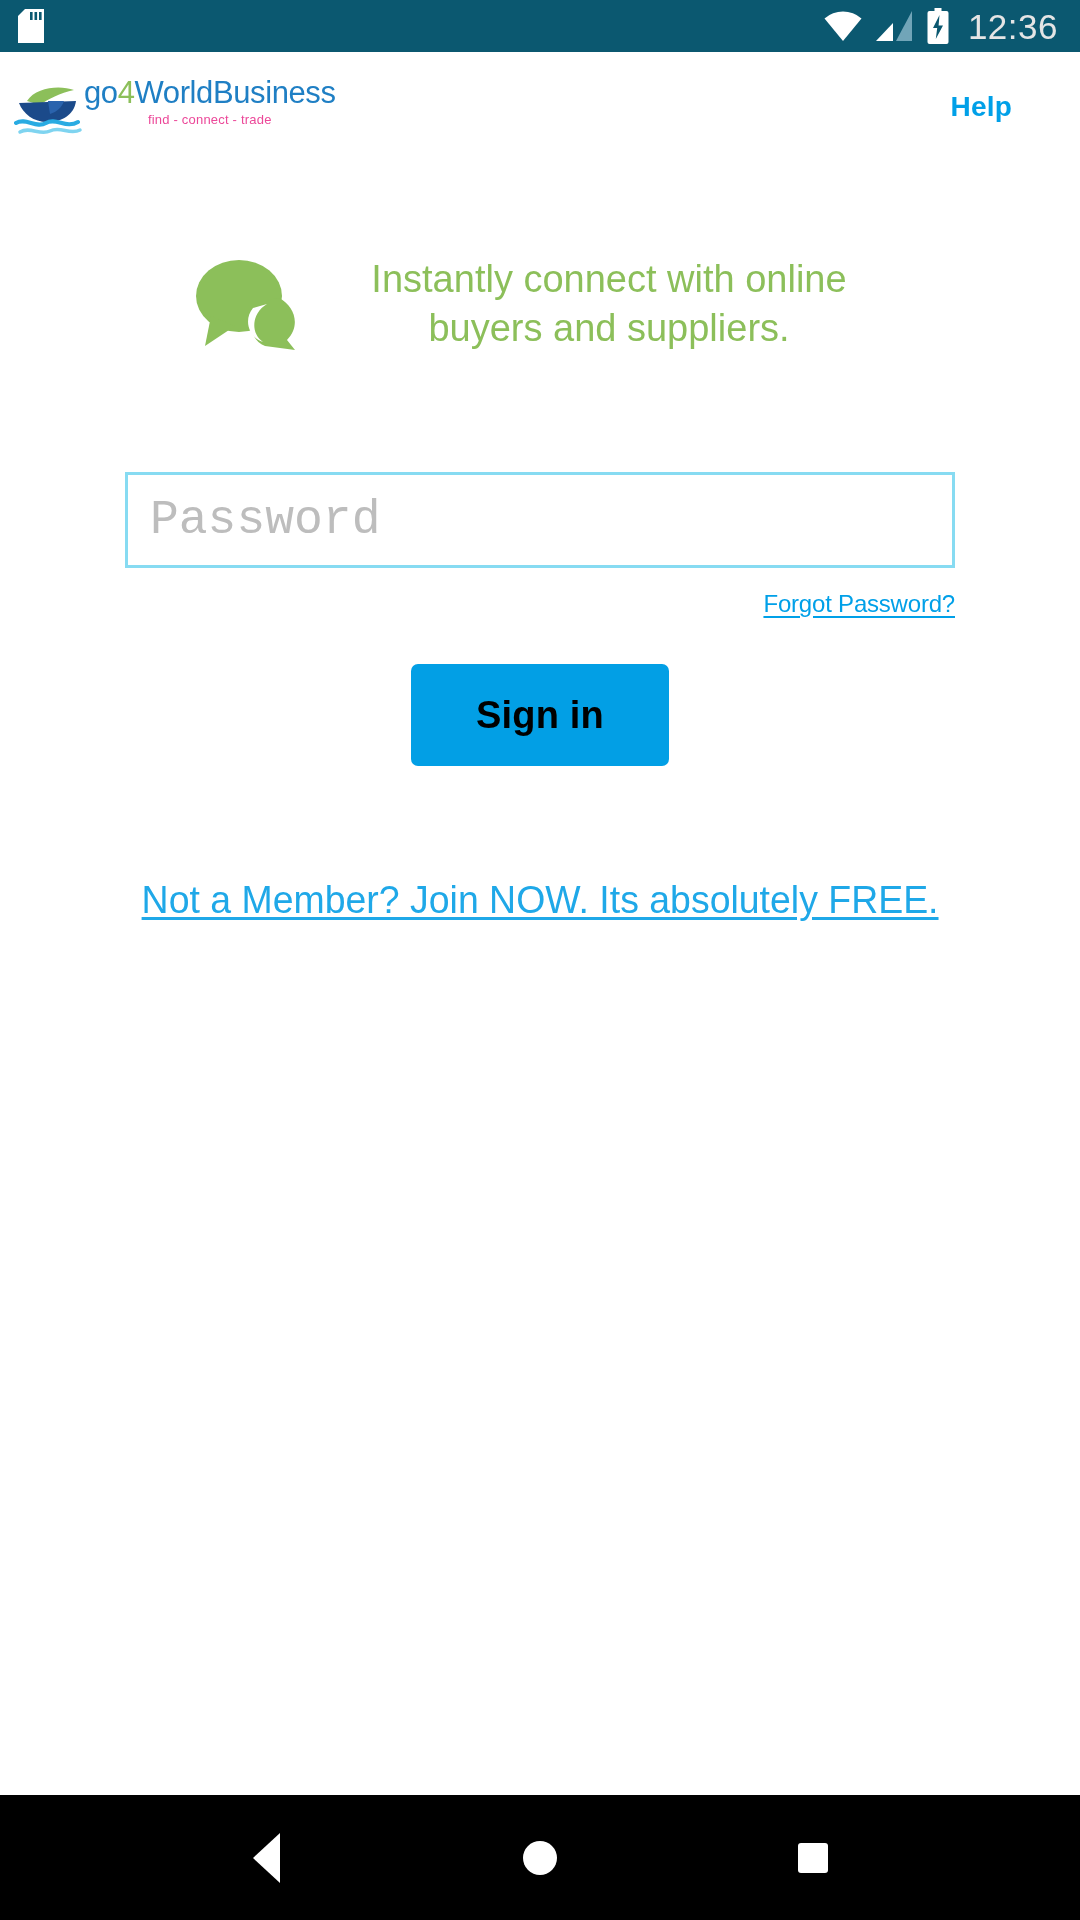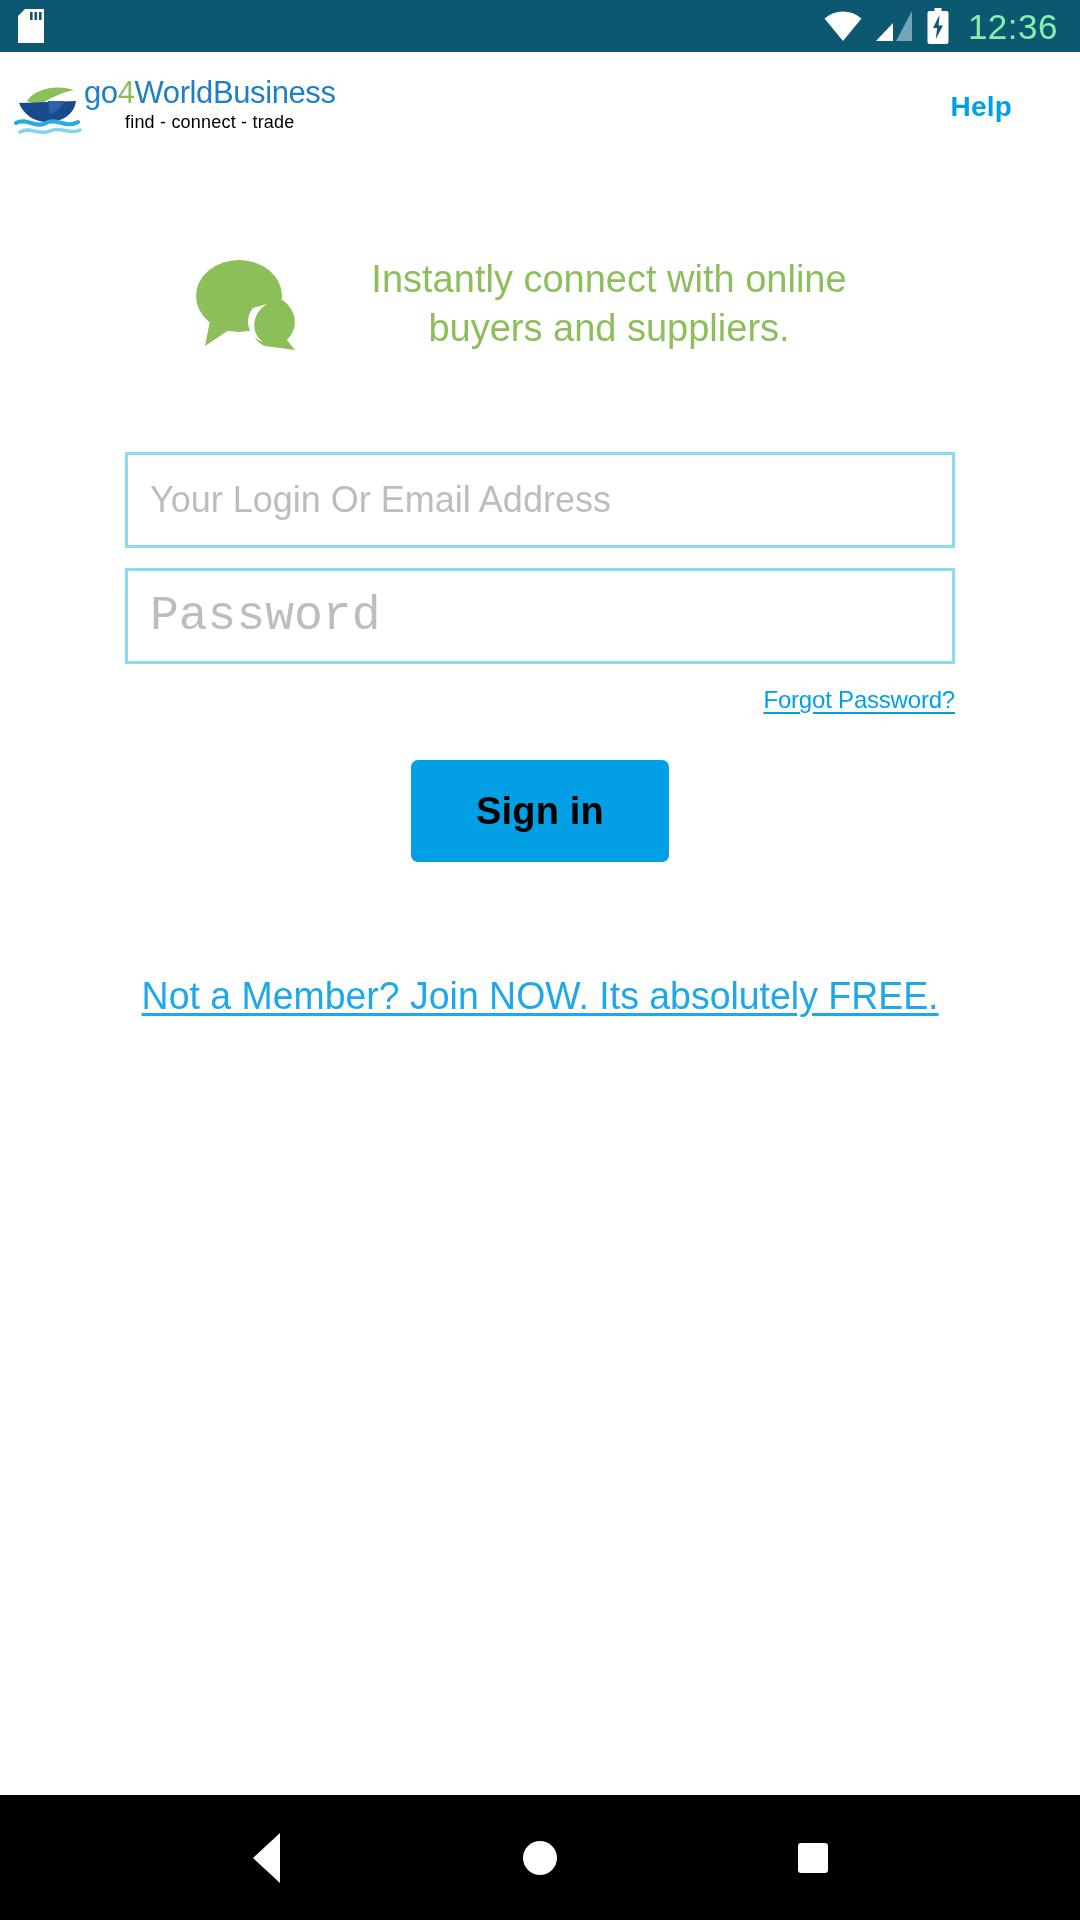--- a/index.html
+++ b/index.html
@@ -41,21 +41,21 @@
   .status-right {
     display: flex;
     align-items: center;
     gap: 14px;
   }
   .sd-icon { width: 26px; height: 34px; display: block; }
   .wifi-icon { width: 38px; height: 30px; display: block; }
   .signal-icon { width: 36px; height: 30px; display: block; }
   .battery-icon { width: 24px; height: 36px; display: block; }
   .status-time {
-    color: #86efac;
+    color: #e5e5e5;
     font-size: 35px;
     font-weight: 400;
     letter-spacing: 0.5px;
     line-height: 1;
     margin-left: 4px;
   }
 
   
   .app-header {
     flex: 0 0 auto;
@@ -80,22 +80,22 @@
   }
   .brand-name {
     font-size: 31px;
     color: #1f7fc4;
     line-height: 1.05;
     letter-spacing: -0.4px;
     white-space: nowrap;
   }
   .brand-name .accent { color: #8cbf5a; }
   .brand-tagline {
-    font-size: 18px;
-    color: #000000;
+    font-size: 13px;
+    color: #ec4899;
     letter-spacing: 0.2px;
     text-align: center;
     margin-top: 2px;
     white-space: nowrap;
   }
   .help-link {
     color: #00a0e8;
     font-size: 28px;
     font-weight: bold;
     letter-spacing: 0.2px;
@@ -292,21 +292,20 @@
       <svg class="bubbles-icon" viewBox="0 0 118 100">
         <ellipse cx="48" cy="42" rx="43" ry="36" fill="#8cbf5a"></ellipse>
         <path d="M20 62 L14 92 L44 72 Z" fill="#8cbf5a"></path>
         <path d="M88 44 C104 52, 110 72, 96 86 L104 96 L74 92 C58 86, 56 64, 70 52 C76 47, 82 44, 88 44 Z" fill="#8cbf5a"></path>
         <path d="M76 50 C62 58, 58 78, 72 88 C58 84, 52 66, 62 54 Z" fill="#ffffff"></path>
       </svg>
       <div class="promo-text">Instantly connect with online buyers and suppliers.</div>
     </div>
 
     <div class="form">
-      <input class="field email" type="text" placeholder="Your Login Or Email Address" style="">
       <input class="field password" type="text" placeholder="Password" style="">
 
       <div class="forgot-row">
         <a class="forgot-link">Forgot Password?</a>
       </div>
 
       <div class="signin-row">
         <button class="signin-button">Sign in</button>
       </div>
 

